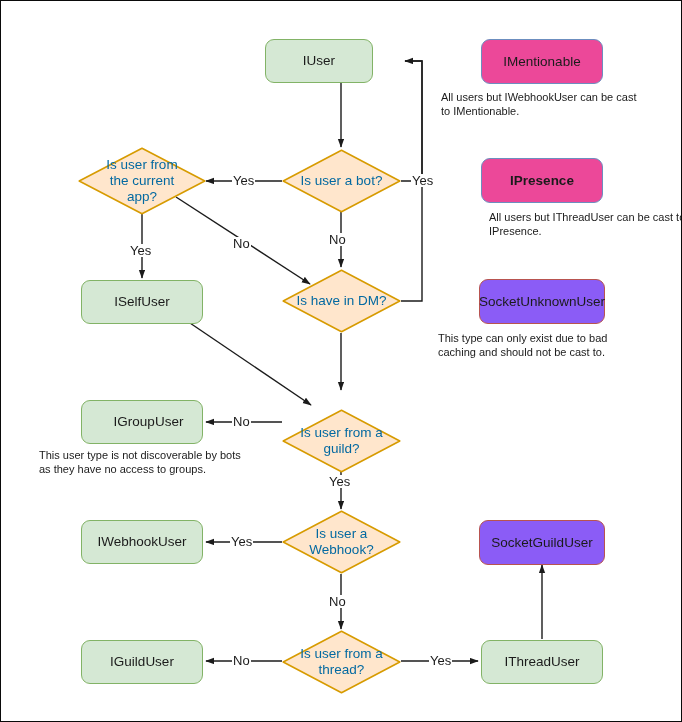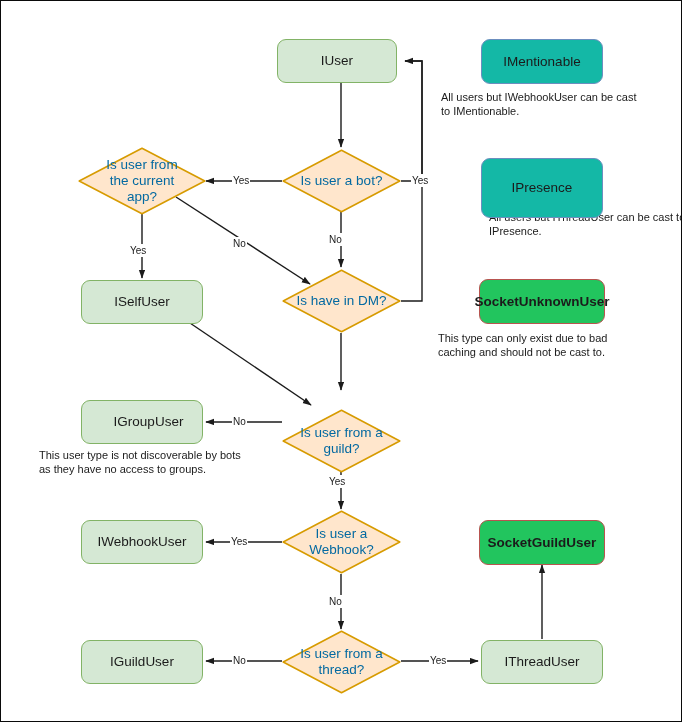--- a/index.html
+++ b/index.html
@@ -39,27 +39,26 @@
   .rect {
     border-radius: 9px;
     border-width: 1.4px;
     border-style: solid;
   }
   .green {
     background: #d5e8d4;
     border-color: #82b366;
   }
   .blue {
-    background: #14b8a6;
+    background: #ec4899;
     border-color: #6c8ebf;
   }
   .red {
-    background: #22c55e;
+    background: #8b5cf6;
     border-color: #b85450;
-    font-weight: bold;
   }
   .diamond-wrap {
     position: absolute;
     z-index: 3;
   }
   .diamond-wrap svg {
     position: absolute;
     left: 0; top: 0;
     width: 100%;
     height: 100%;
@@ -84,21 +83,21 @@
     text-align: left;
     color: #1b1b1b;
     font-size: 11px;
     line-height: 14px;
     z-index: 2;
   }
   .edge-label {
     position: absolute;
     background: #ffffff;
     color: #1b1b1b;
-    font-size: 10px;
+    font-size: 13px;
     line-height: 13px;
     padding: 0 1px;
     z-index: 4;
     white-space: nowrap;
   }
 </style>
 </head>
 <body>
 
 <div id="canvas">
@@ -138,21 +137,21 @@
       <path d="M340,573 L340,628"></path>
 
       <path d="M281,660 L205,660"></path>
 
       <path d="M400,660 L477,660"></path>
 
       <path d="M541,638 L541,564"></path>
     </g>
   </svg>
 
-  <div class="node rect green" style="left:276px; top:38px; width:120px; height:44px;">
+  <div class="node rect green" style="left:264px; top:38px; width:108px; height:44px;">
     <span>IUser</span>
   </div>
 
   <div class="node rect green" style="left:80px; top:279px; width:122px; height:44px;">
     <span>ISelfUser</span>
   </div>
 
   <div class="node rect green" style="left:80px; top:399px; width:122px; height:44px;padding-left:13px;">
     <span>IGroupUser</span>
   </div>
@@ -166,21 +165,21 @@
   </div>
 
   <div class="node rect green" style="left:480px; top:639px; width:122px; height:44px;">
     <span>IThreadUser</span>
   </div>
 
   <div class="node rect blue" style="left:480px; top:38px; width:122px; height:45px;">
     <span>IMentionable</span>
   </div>
 
-  <div class="node rect blue" style="left:480px; top:157px; width:122px; height:60px;">
+  <div class="node rect blue" style="left:480px; top:157px; width:122px; height:45px;font-weight:bold;">
     <span>IPresence</span>
   </div>
 
   <div class="node rect red" style="left:478px; top:278px; width:126px; height:45px;">
     <span>SocketUnknownUser</span>
   </div>
 
   <div class="node rect red" style="left:478px; top:519px; width:126px; height:45px;">
     <span>SocketGuildUser</span>
   </div>

